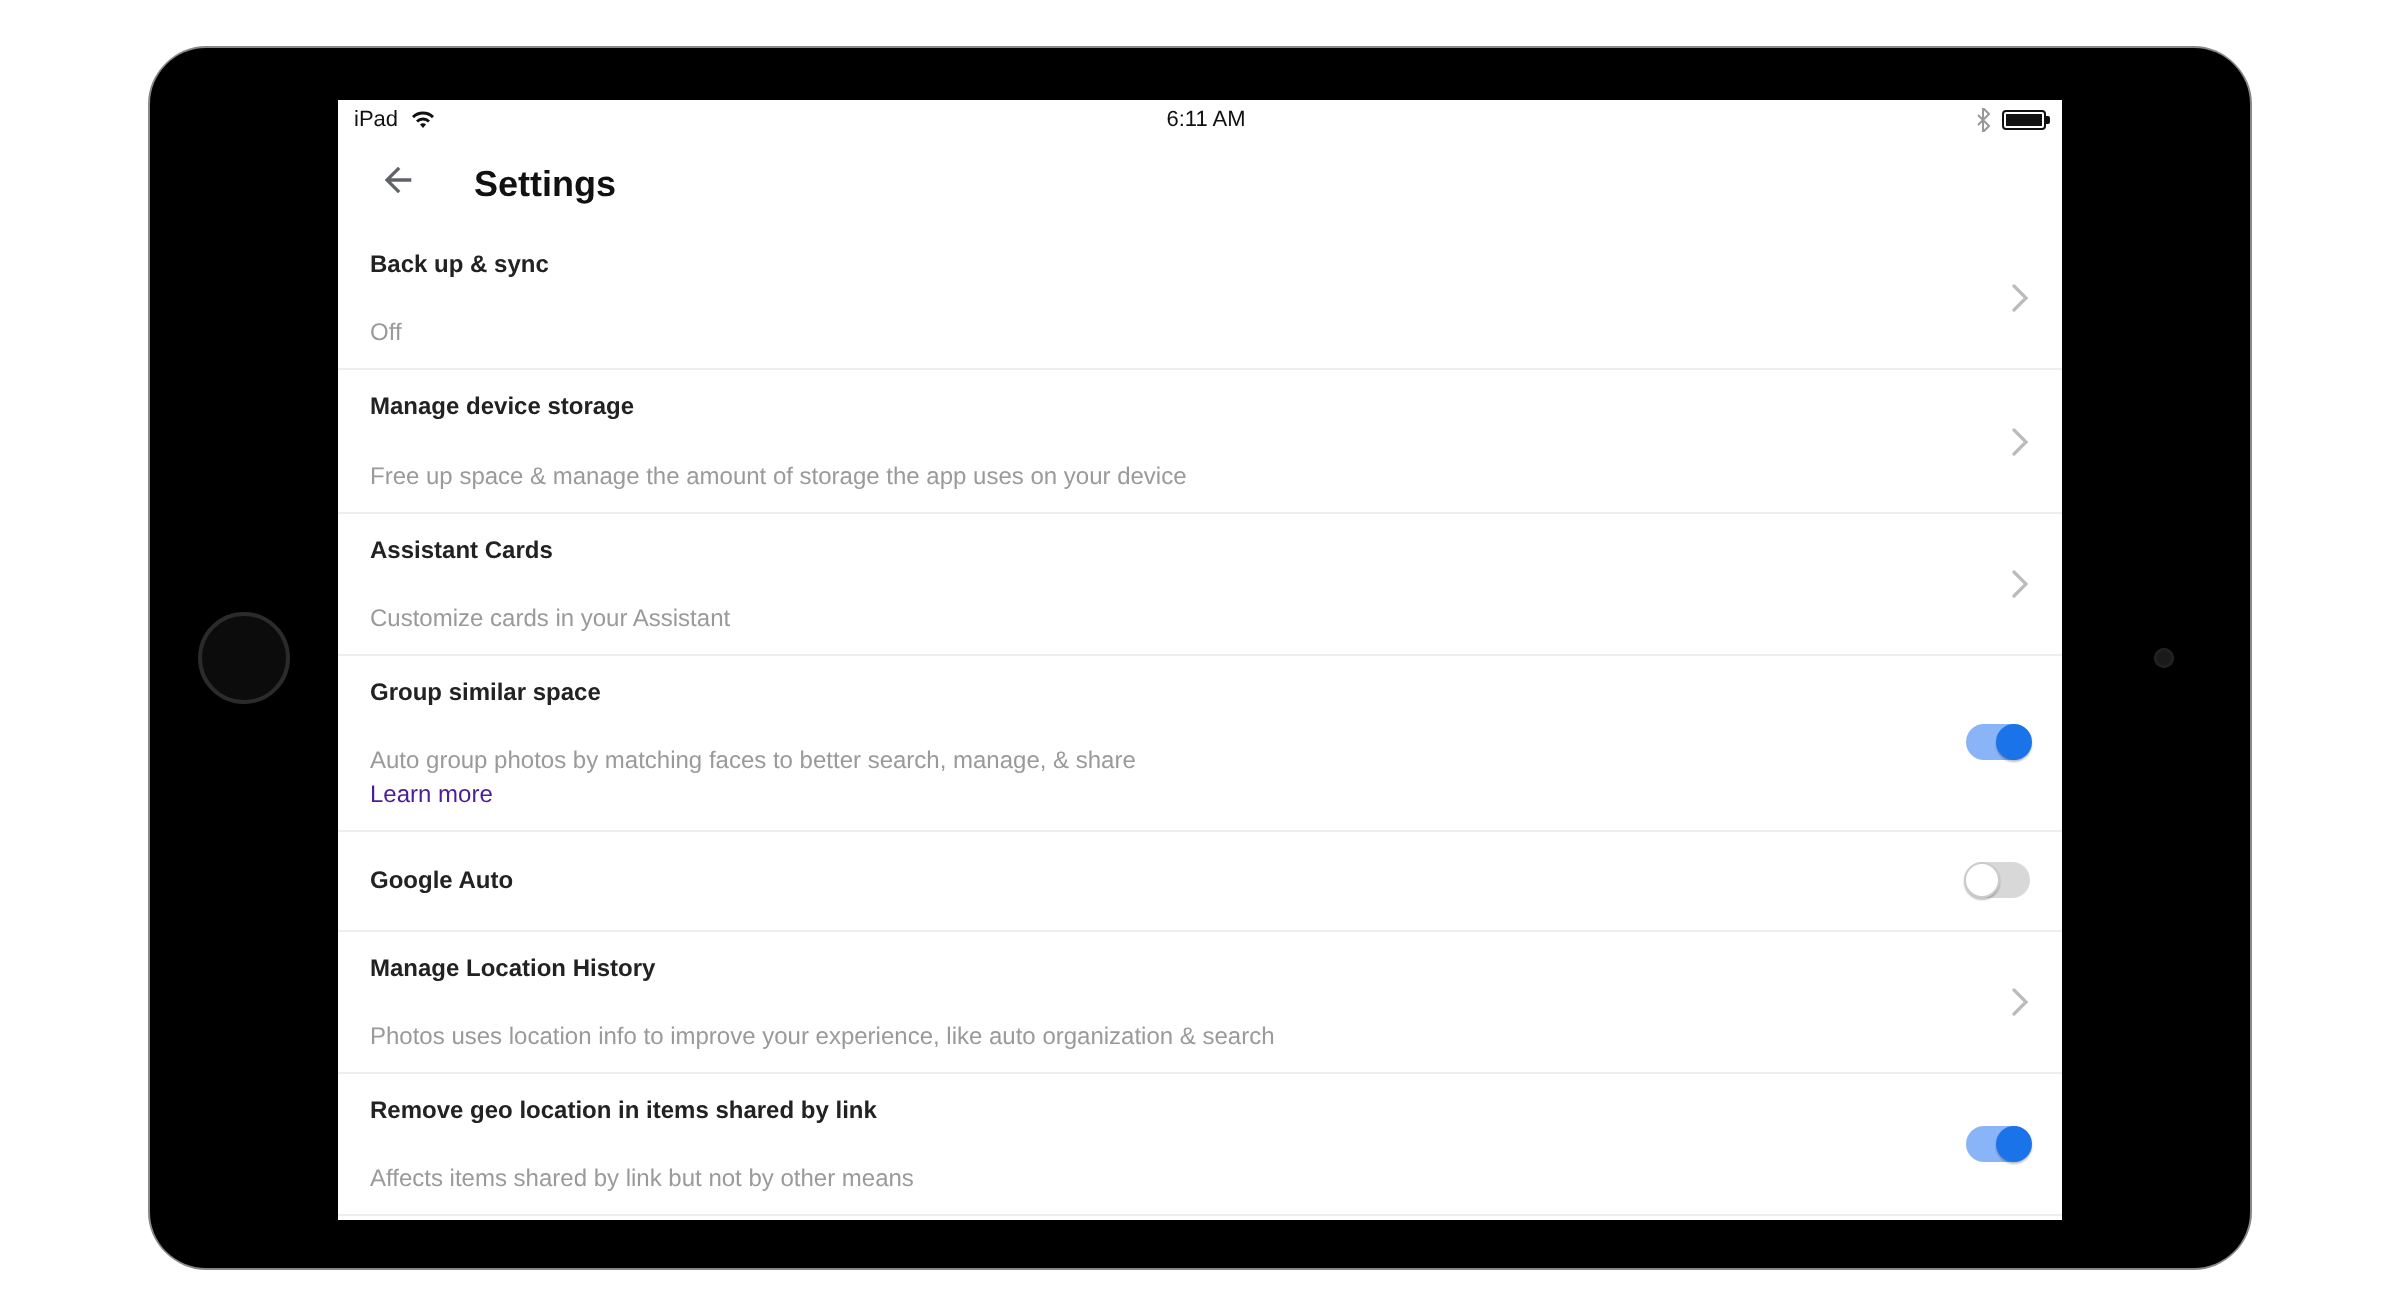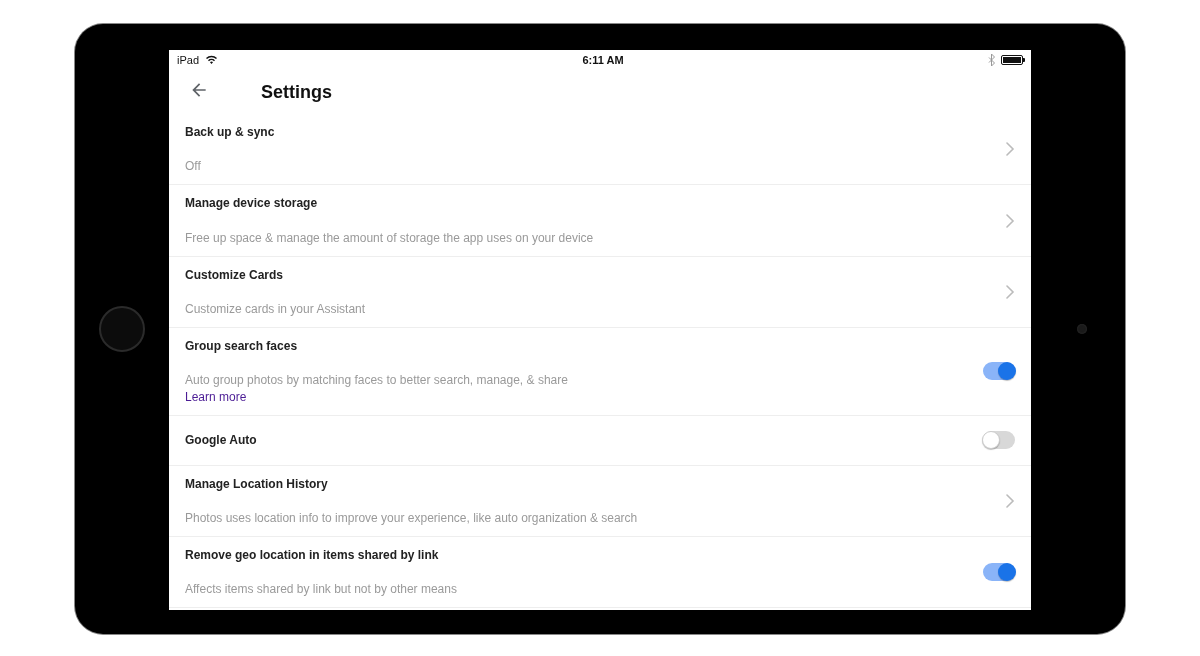--- a/index.html
+++ b/index.html
@@ -74,21 +74,20 @@
     height: 6px; width: 18px;
     background: #111;
   }
 
   
   .app-header {
     height: 44px;
     display: flex;
     align-items: center;
     padding: 0 12px;
-    gap: 24px;
   }
   .back-btn {
     width: 36px; height: 36px;
     display: flex; align-items: center; justify-content: center;
     cursor: pointer;
   }
   .app-title {
     font-size: 18px;
     font-weight: 600;
     color: #111;
@@ -161,21 +160,21 @@
 
       <div class="status-bar">
         <div class="status-left">
           <span>iPad</span>
           <span class="wifi-icon">
             <svg width="13" height="10" viewBox="0 0 13 10">
                 <path d="M6.5 9 L5 7.3 A2 2 0 0 1 8 7.3 Z M3 5.2 A5 5 0 0 1 10 5.2 L9 6.3 A3.5 3.5 0 0 0 4 6.3 Z M1 3 A8 8 0 0 1 12 3 L11 4.1 A6.5 6.5 0 0 0 2 4.1 Z" fill="#111"></path>
               </svg>
           </span>
         </div>
-        <div style="font-weight:700">6:11 AM</div>
+        <div style="font-weight:400">6:11 AM</div>
         <div class="status-right">
           <span class="bt-icon">
             <svg width="7" height="12" viewBox="0 0 7 12">
                 <path d="M3.5 0 L3.5 12 L6.5 9 L1 3.5 M3.5 0 L6.5 3 L1 8.5" stroke="#999" stroke-width="1" fill="none"></path>
               </svg>
           </span>
           <span class="battery">
               <span class="battery-fill"></span>
             </span>
         </div>
@@ -213,33 +212,33 @@
           </div>
           <div class="row-control chevron">
             <svg width="10" height="14" viewBox="0 0 8 14">
                 <path d="M1 1 L7 7 L1 13" stroke="#bbb" stroke-width="1.6" fill="none" stroke-linecap="round"></path>
               </svg>
           </div>
         </div>
 
         <div class="row">
           <div class="row-text">
-            <div class="row-title">Customize Cards</div>
+            <div class="row-title">Assistant Cards</div>
             <div class="row-sub">Customize cards in your Assistant</div>
           </div>
           <div class="row-control chevron">
             <svg width="10" height="14" viewBox="0 0 8 14">
                 <path d="M1 1 L7 7 L1 13" stroke="#bbb" stroke-width="1.6" fill="none" stroke-linecap="round"></path>
               </svg>
           </div>
         </div>
 
         <div class="row">
           <div class="row-text">
-            <div class="row-title">Group search faces</div>
+            <div class="row-title">Group similar space</div>
             <div class="row-sub">Auto group photos by matching faces to better search, manage, &amp; share</div>
             <div class="row-learn">Learn more</div>
           </div>
           <div class="row-control">
             <div class="switch on">
                 <div class="knob"></div>
               </div>
           </div>
         </div>
 

